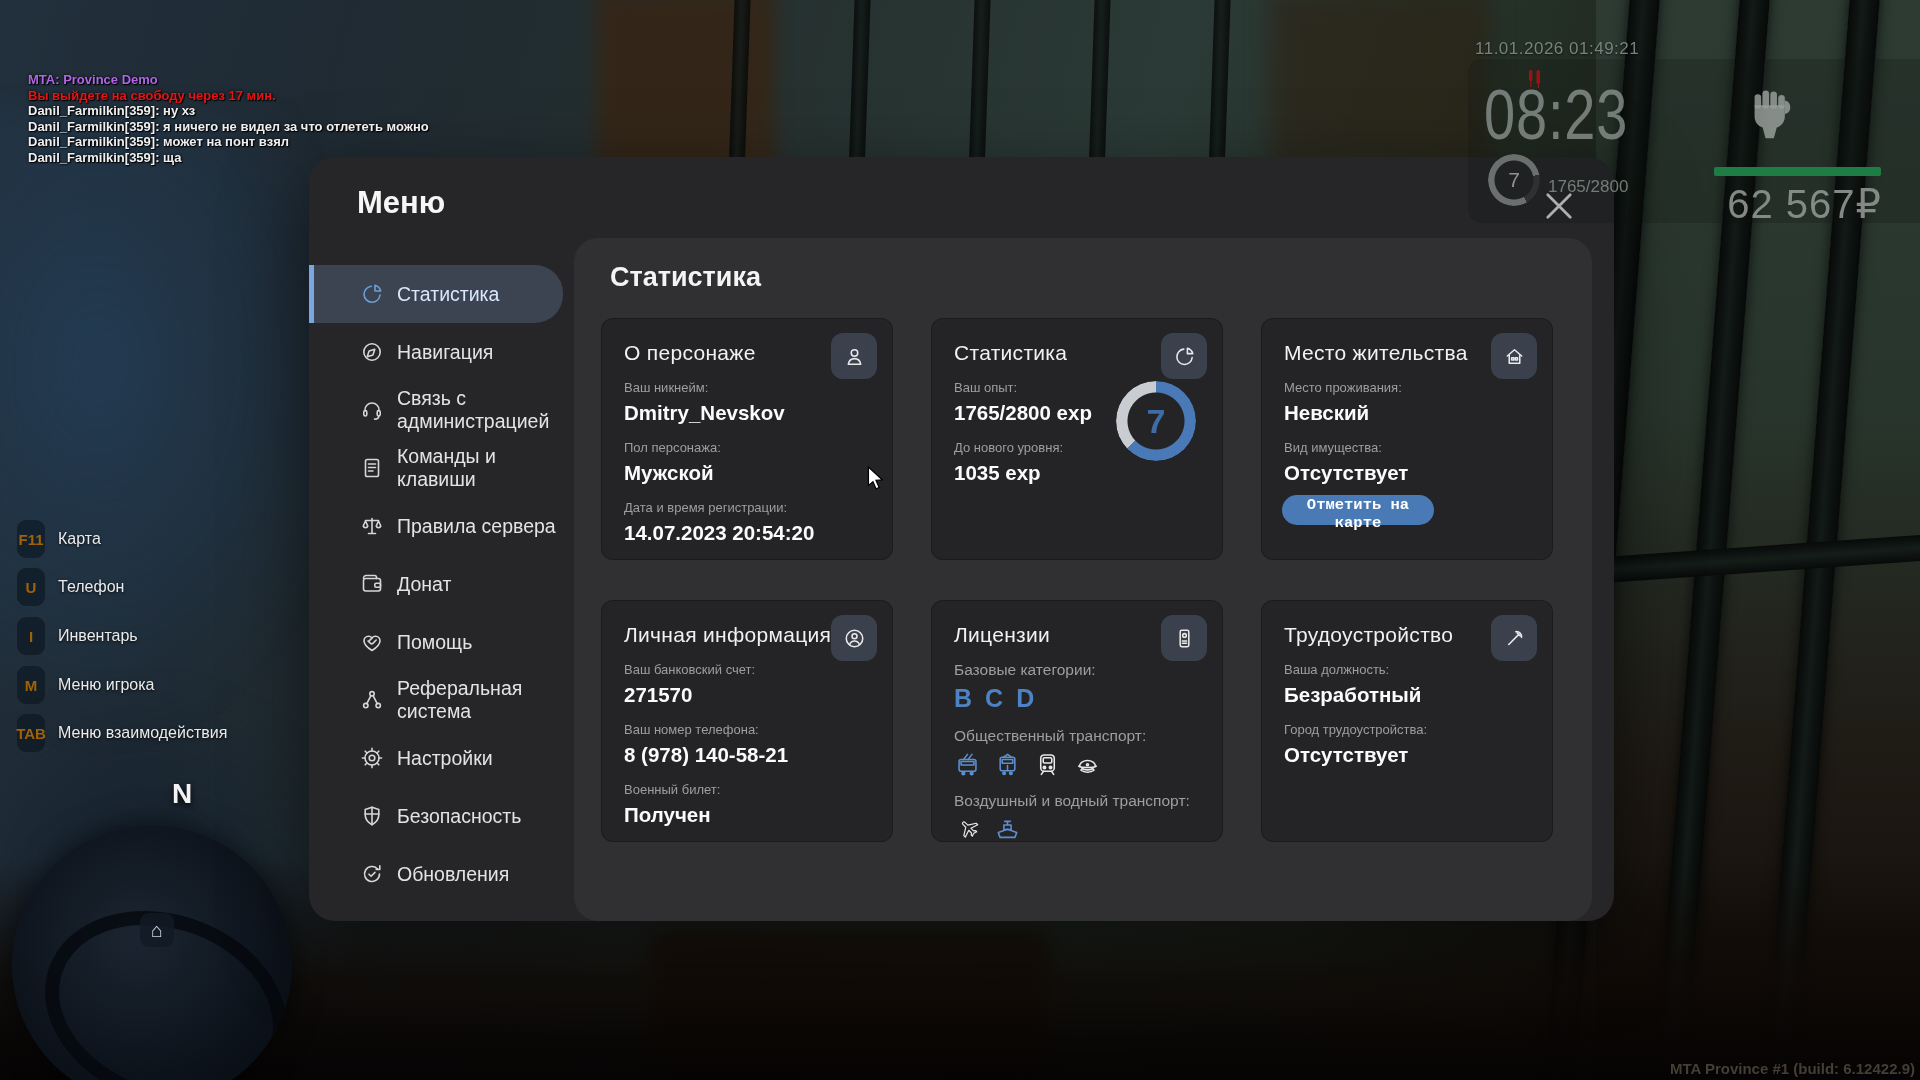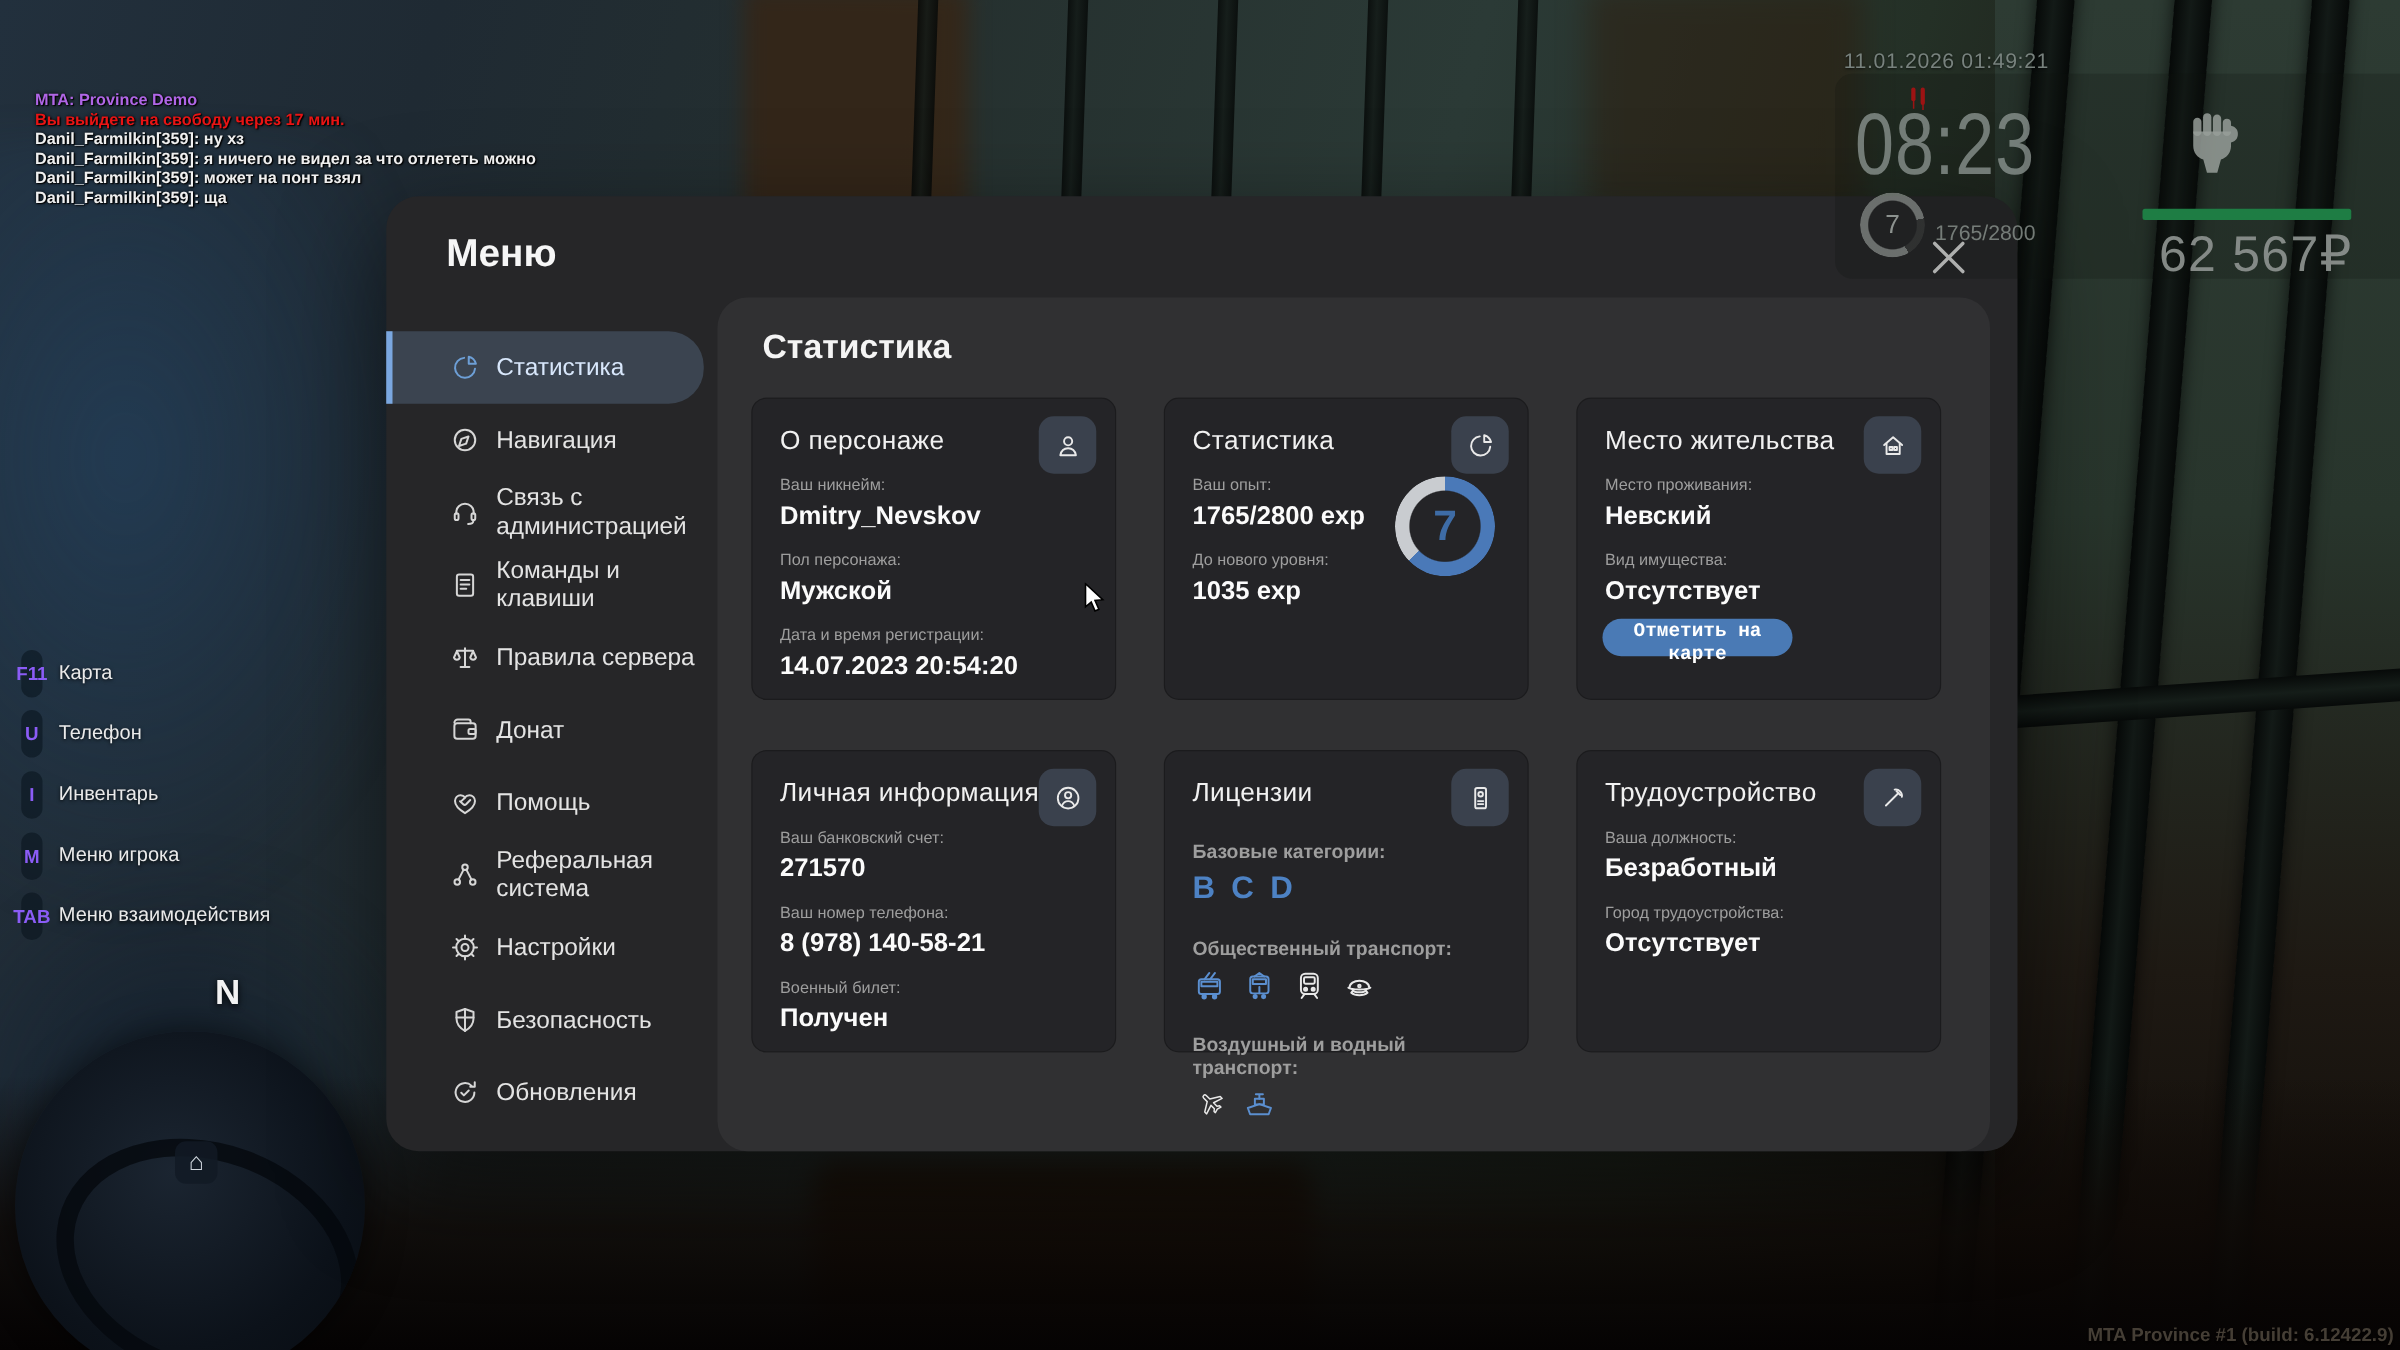--- a/index.html
+++ b/index.html
@@ -53,21 +53,21 @@
     mask:radial-gradient(farthest-side,transparent calc(100% - 7px),#000 calc(100% - 6px));}
   .hud-level .num{position:absolute;inset:0;display:flex;align-items:center;justify-content:center;
     font-size:21px;color:rgba(160,166,162,.85);}
   .hud-exp{position:absolute;left:1548px;top:142px;font-size:17px;color:rgba(126,134,130,.9);}
   .hud-fist{position:absolute;left:1750px;top:50px;width:44px;height:62px;color:rgba(150,157,153,.85);}
   .hud-bar{position:absolute;left:1714px;top:132px;width:167px;height:9px;border-radius:2px;background:var(--green);}
   .hud-money{position:absolute;left:1690px;top:146px;width:192px;text-align:right;font-size:40px;
     color:rgba(138,143,140,.95);letter-spacing:1px;}
   
   .kb-row{position:absolute;left:17px;display:flex;align-items:center;gap:13px;z-index:9;}
-  .kb-key{width:17px;height:38px;border-radius:9px;background:rgba(8,18,28,.55);color:#8b5cf6;
+  .kb-key{width:28px;height:38px;border-radius:9px;background:rgba(8,18,28,.55);color:#a16207;
     display:flex;align-items:center;justify-content:center;font-size:15px;font-weight:bold;}
   .kb-label{font-size:16px;color:#eaeaea;text-shadow:0 1px 3px rgba(0,0,0,.8);}
   
   .minimap{position:absolute;left:12px;top:825px;width:280px;height:280px;border-radius:50%;z-index:2;overflow:hidden;
     background:radial-gradient(circle at 45% 40%,#1b2531,#0c121a 62%,#070b10 100%);box-shadow:0 0 30px rgba(0,0,0,.6);}
   .mm-road{position:absolute;left:30px;top:90px;width:220px;height:160px;border:14px solid rgba(5,9,14,.8);
     border-radius:50%;transform:rotate(20deg);}
   .mm-house{position:absolute;left:128px;top:88px;width:34px;height:34px;border-radius:9px;background:rgba(18,26,36,.85);
     display:flex;align-items:center;justify-content:center;color:#cfd6dd;font-size:20px;}
   .map-north{position:absolute;left:172px;top:778px;z-index:3;font-size:28px;font-weight:bold;color:#f2f2f2;
@@ -106,21 +106,21 @@
   .ring-donut{position:absolute;inset:0;border-radius:50%;
     -webkit-mask:radial-gradient(farthest-side,transparent calc(100% - 12px),#000 calc(100% - 11px));
     mask:radial-gradient(farthest-side,transparent calc(100% - 12px),#000 calc(100% - 11px));}
   .ring-num{position:absolute;inset:0;display:flex;align-items:center;justify-content:center;
     font-size:34px;font-weight:bold;color:#3e6ca6;}
   
   .map-btn{position:absolute;left:20px;top:176px;width:152px;height:30px;border-radius:22px;border:none;
     background:var(--button-blue);color:#fff;font-size:15.5px;font-weight:bold;cursor:pointer;
     font-family:Liberation Mono, monospace;}
   
-  .lic-label{font-size:15.5px;color:#9e9e9e;margin-top:26px;font-weight:bold;}
+  .lic-label{font-size:15.5px;color:#9e9e9e;margin-top:14px;}
   .lic-letters{margin-top:5px;display:flex;gap:13px;}
   .lic-letters span{font-size:25px;font-weight:bold;color:var(--accent);}
   .t-icons{margin-top:6px;display:flex;gap:13px;}
   .t-icon{width:27px;height:27px;}
   .t-icon svg{width:27px;height:27px;}
   
   .watermark{position:absolute;right:5px;bottom:3px;z-index:9;font-size:15px;font-weight:bold;color:#453e35;
     text-shadow:0 1px 1px rgba(0,0,0,.6);}
   .cursor{position:absolute;left:866px;top:466px;width:20px;height:24px;z-index:10;}
   svg{display:block;}

